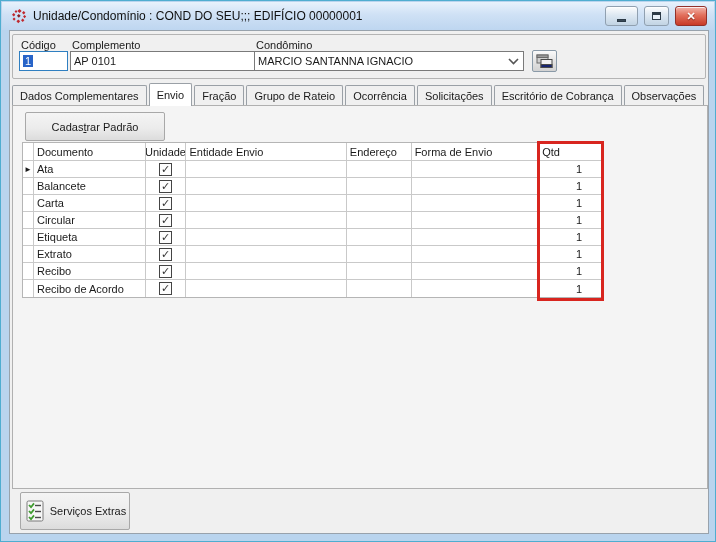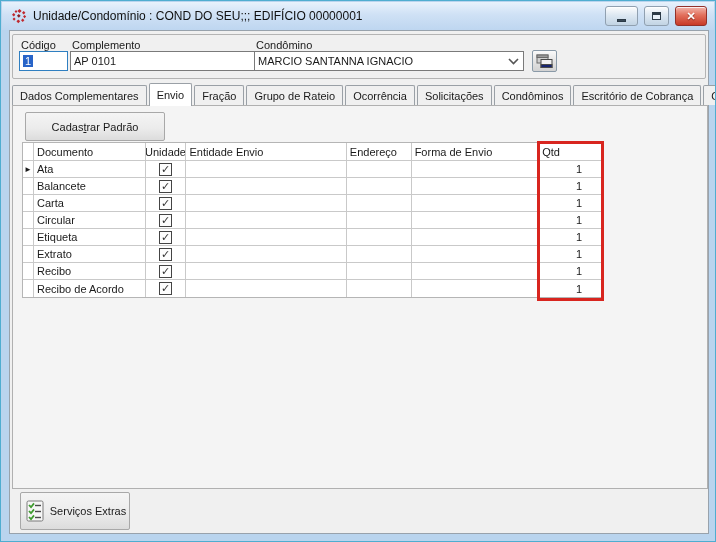--- a/index.html
+++ b/index.html
@@ -176,23 +176,20 @@
       <div class="tab">
           <span>Grupo de Rateio</span>
         </div>
       <div class="tab">
           <span>Ocorrência</span>
         </div>
       <div class="tab">
           <span>Solicitações</span>
         </div>
       <div class="tab">
-          <span>Condôminos</span>
-        </div>
-      <div class="tab">
           <span>Escritório de Cobrança</span>
         </div>
       <div class="tab">
           <span>Observações</span>
         </div>
     </div>
 
     <div class="tabpage"></div>
 
     <div class="btn btn-cadastrar">

